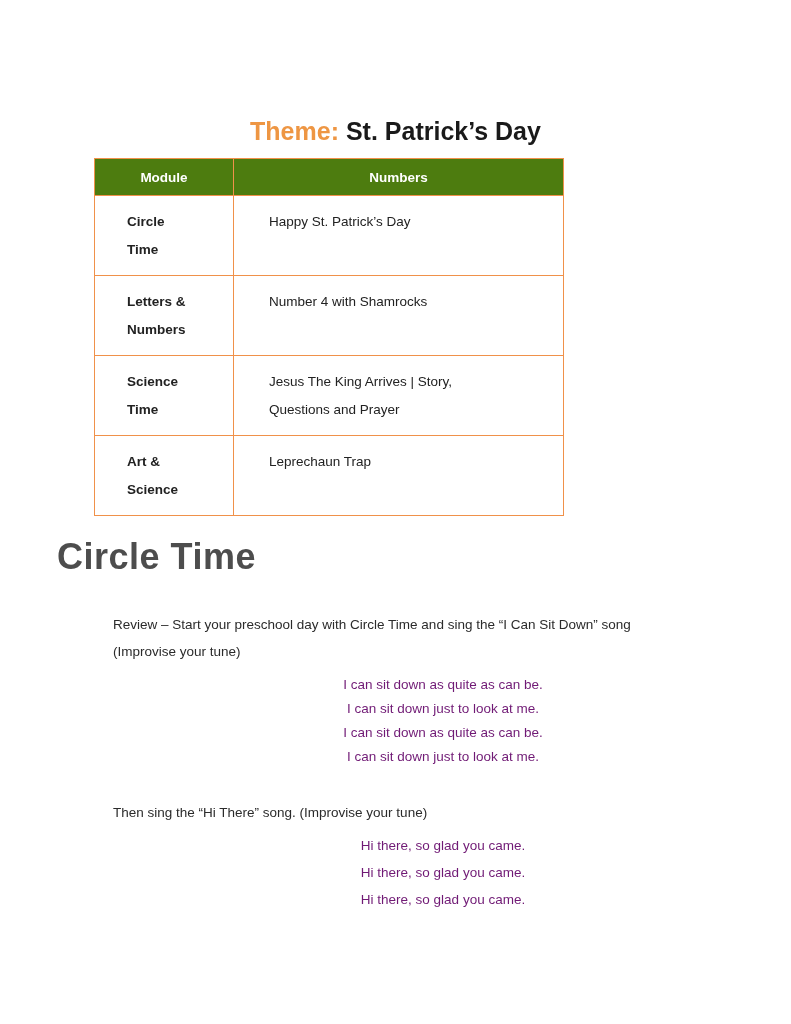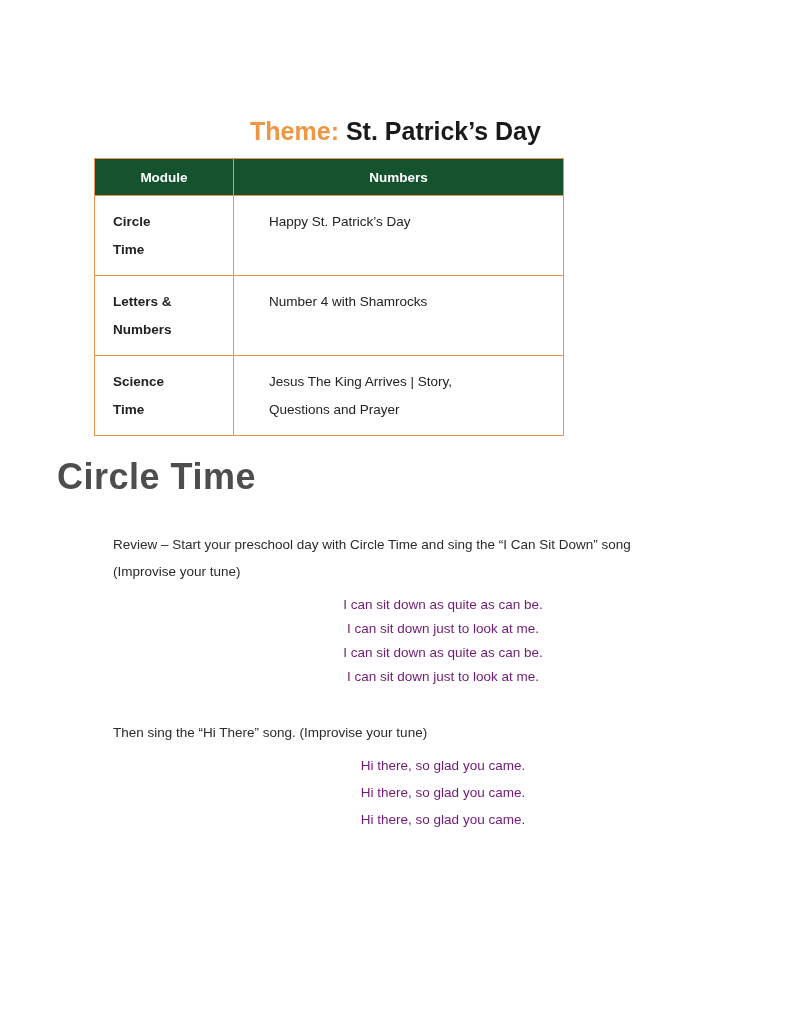--- a/index.html
+++ b/index.html
@@ -40,31 +40,31 @@
     width: 469px;
     border-collapse: collapse;
     table-layout: fixed;
   }
   .schedule th, .schedule td {
     border: 1px solid #F0914A;
     font-size: 13.5px;
     vertical-align: top;
   }
   .schedule th {
-    background: #14532d;
+    background: #4d7c0f;
     color: #ffffff;
     font-weight: bold;
     height: 34px;
     text-align: center;
     vertical-align: middle;
   }
   .col-module { width: 139px; }
   .col-activity { width: 330px; }
   .schedule td { height: 66px; padding-top: 12px; }
-  td.module-cell { padding-left: 18px; font-weight: bold; }
+  td.module-cell { padding-left: 32px; font-weight: bold; }
   td.activity-cell { padding-left: 35px; }
   .cell-line { line-height: 28px; min-height: 28px; }
 
   
   .section-heading {
     margin: 20px 0 0 57px;
     font-size: 36px;
     line-height: 42px;
     font-weight: bold;
     color: #4D4D4D;
@@ -137,20 +137,30 @@
       <tr>
         <td class="module-cell">
           <div class="cell-line">Science</div>
           <div class="cell-line">Time</div>
         </td>
         <td class="activity-cell">
           <div class="cell-line">Jesus The King Arrives | Story,</div>
           <div class="cell-line">Questions and Prayer</div>
         </td>
       </tr>
+      <tr>
+        <td class="module-cell">
+          <div class="cell-line">Art &amp;</div>
+          <div class="cell-line">Science</div>
+        </td>
+        <td class="activity-cell">
+          <div class="cell-line">Leprechaun Trap</div>
+          <div class="cell-line"></div>
+        </td>
+      </tr>
     </tbody>
   </table>
 
   <div class="section-heading">Circle Time</div>
 
   <div class="paragraph">
     <span class="para-line">Review – Start your preschool day with Circle Time and sing the “I Can Sit Down” song</span>
     <span class="para-line">(Improvise your tune)</span>
   </div>
 

